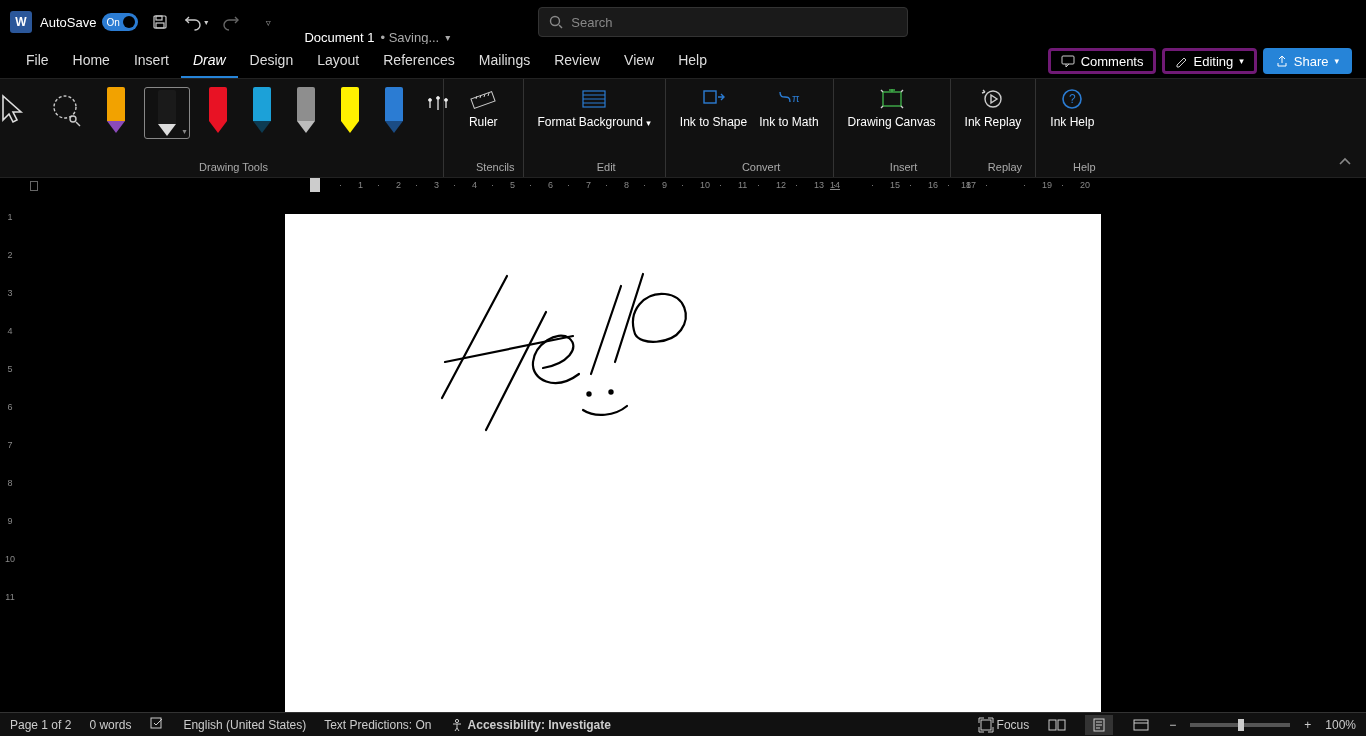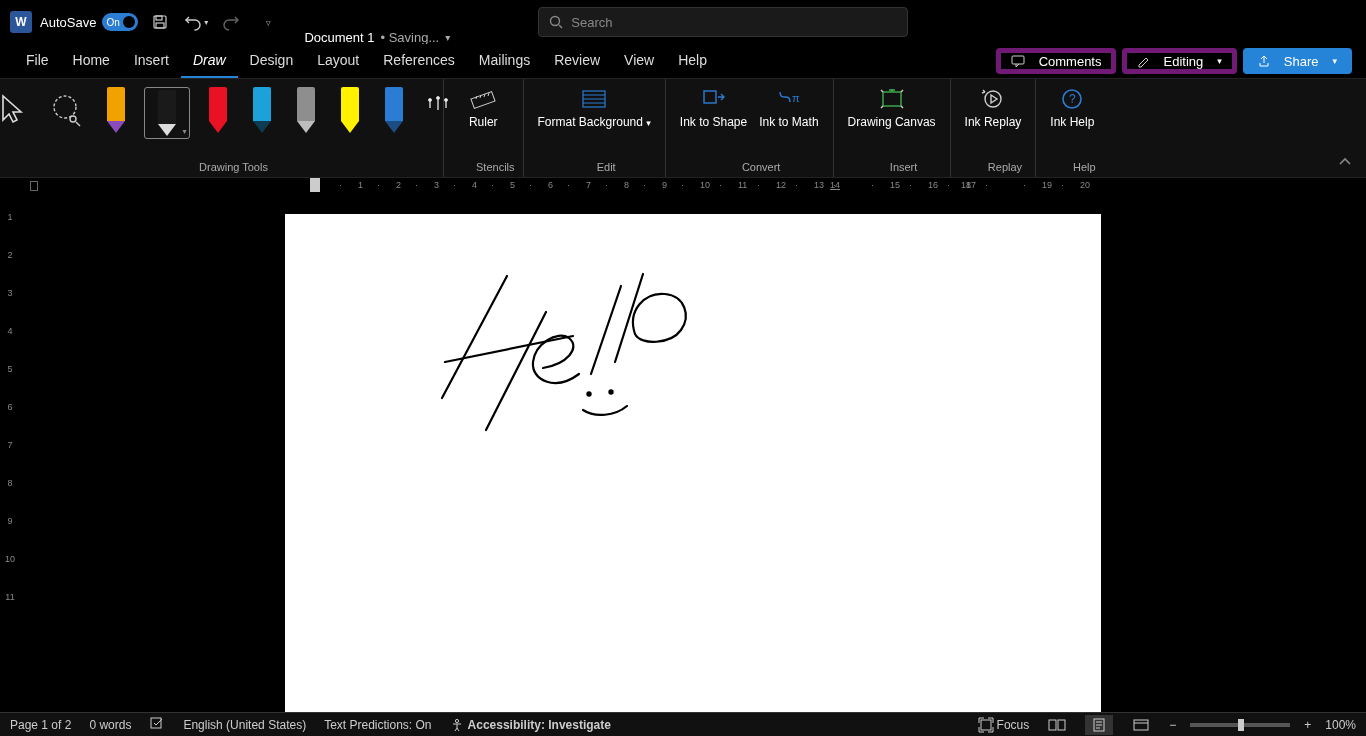--- a/index.html
+++ b/index.html
@@ -16,21 +16,21 @@
 .search-box { margin-left:80px; width:370px; height:30px; background:#1a1a1a; border:1px solid #333; border-radius:4px; display:flex; align-items:center; padding:0 10px; gap:8px; color:#888; font-size:13px; }
 .titlebar-right { margin-left:auto; display:flex; align-items:center; }
 .avatar { width:30px; height:30px; background:#555; border-radius:50%; display:flex; align-items:center; justify-content:center; font-size:10px; margin-right:16px; }
 .win-btn { width:46px; height:32px; display:flex; align-items:center; justify-content:center; color:#ccc; }
 
 
 .tabs { height:34px; display:flex; align-items:flex-end; padding:0 14px; gap:0; background:#000; }
 .tab { padding:6px 12px 8px; font-size:14px; color:#ddd; border-bottom:2px solid transparent; }
 .tab.active { border-bottom:2px solid #2684d8; color:#fff;font-style:italic; }
 .tabs-right { margin-left:auto; display:flex; gap:6px; align-items:center; padding-bottom:4px; }
-.pill { height:26px; border:5px solid #701a75; border-radius:4px; display:flex; align-items:center; gap:14px; padding:0 10px; font-size:13px; }
+.pill { height:26px; border:3px solid #701a75; border-radius:4px; display:flex; align-items:center; gap:6px; padding:0 10px; font-size:13px; }
 .pill.share { background:#2684d8; border-color:#2684d8; }
 
 
 .ribbon { height:100px; background:#111; border-top:1px solid #222; border-bottom:1px solid #222; display:flex; position:relative; }
 .group { display:flex; flex-direction:column; align-items:center; border-right:1px solid #333; padding:4px 8px 2px; }
 .group-label { font-size:11px; color:#aaa; margin-top:auto; padding-bottom:2px;padding-left:24px; }
 .tool-row { display:flex; gap:14px; align-items:flex-start; height:74px; padding-top:4px; }
 
 .select-tool { width:40px; height:46px; display:flex; align-items:center; justify-content:center; }
 .lasso-tool { width:40px; height:46px; display:flex; align-items:center; justify-content:center; }

